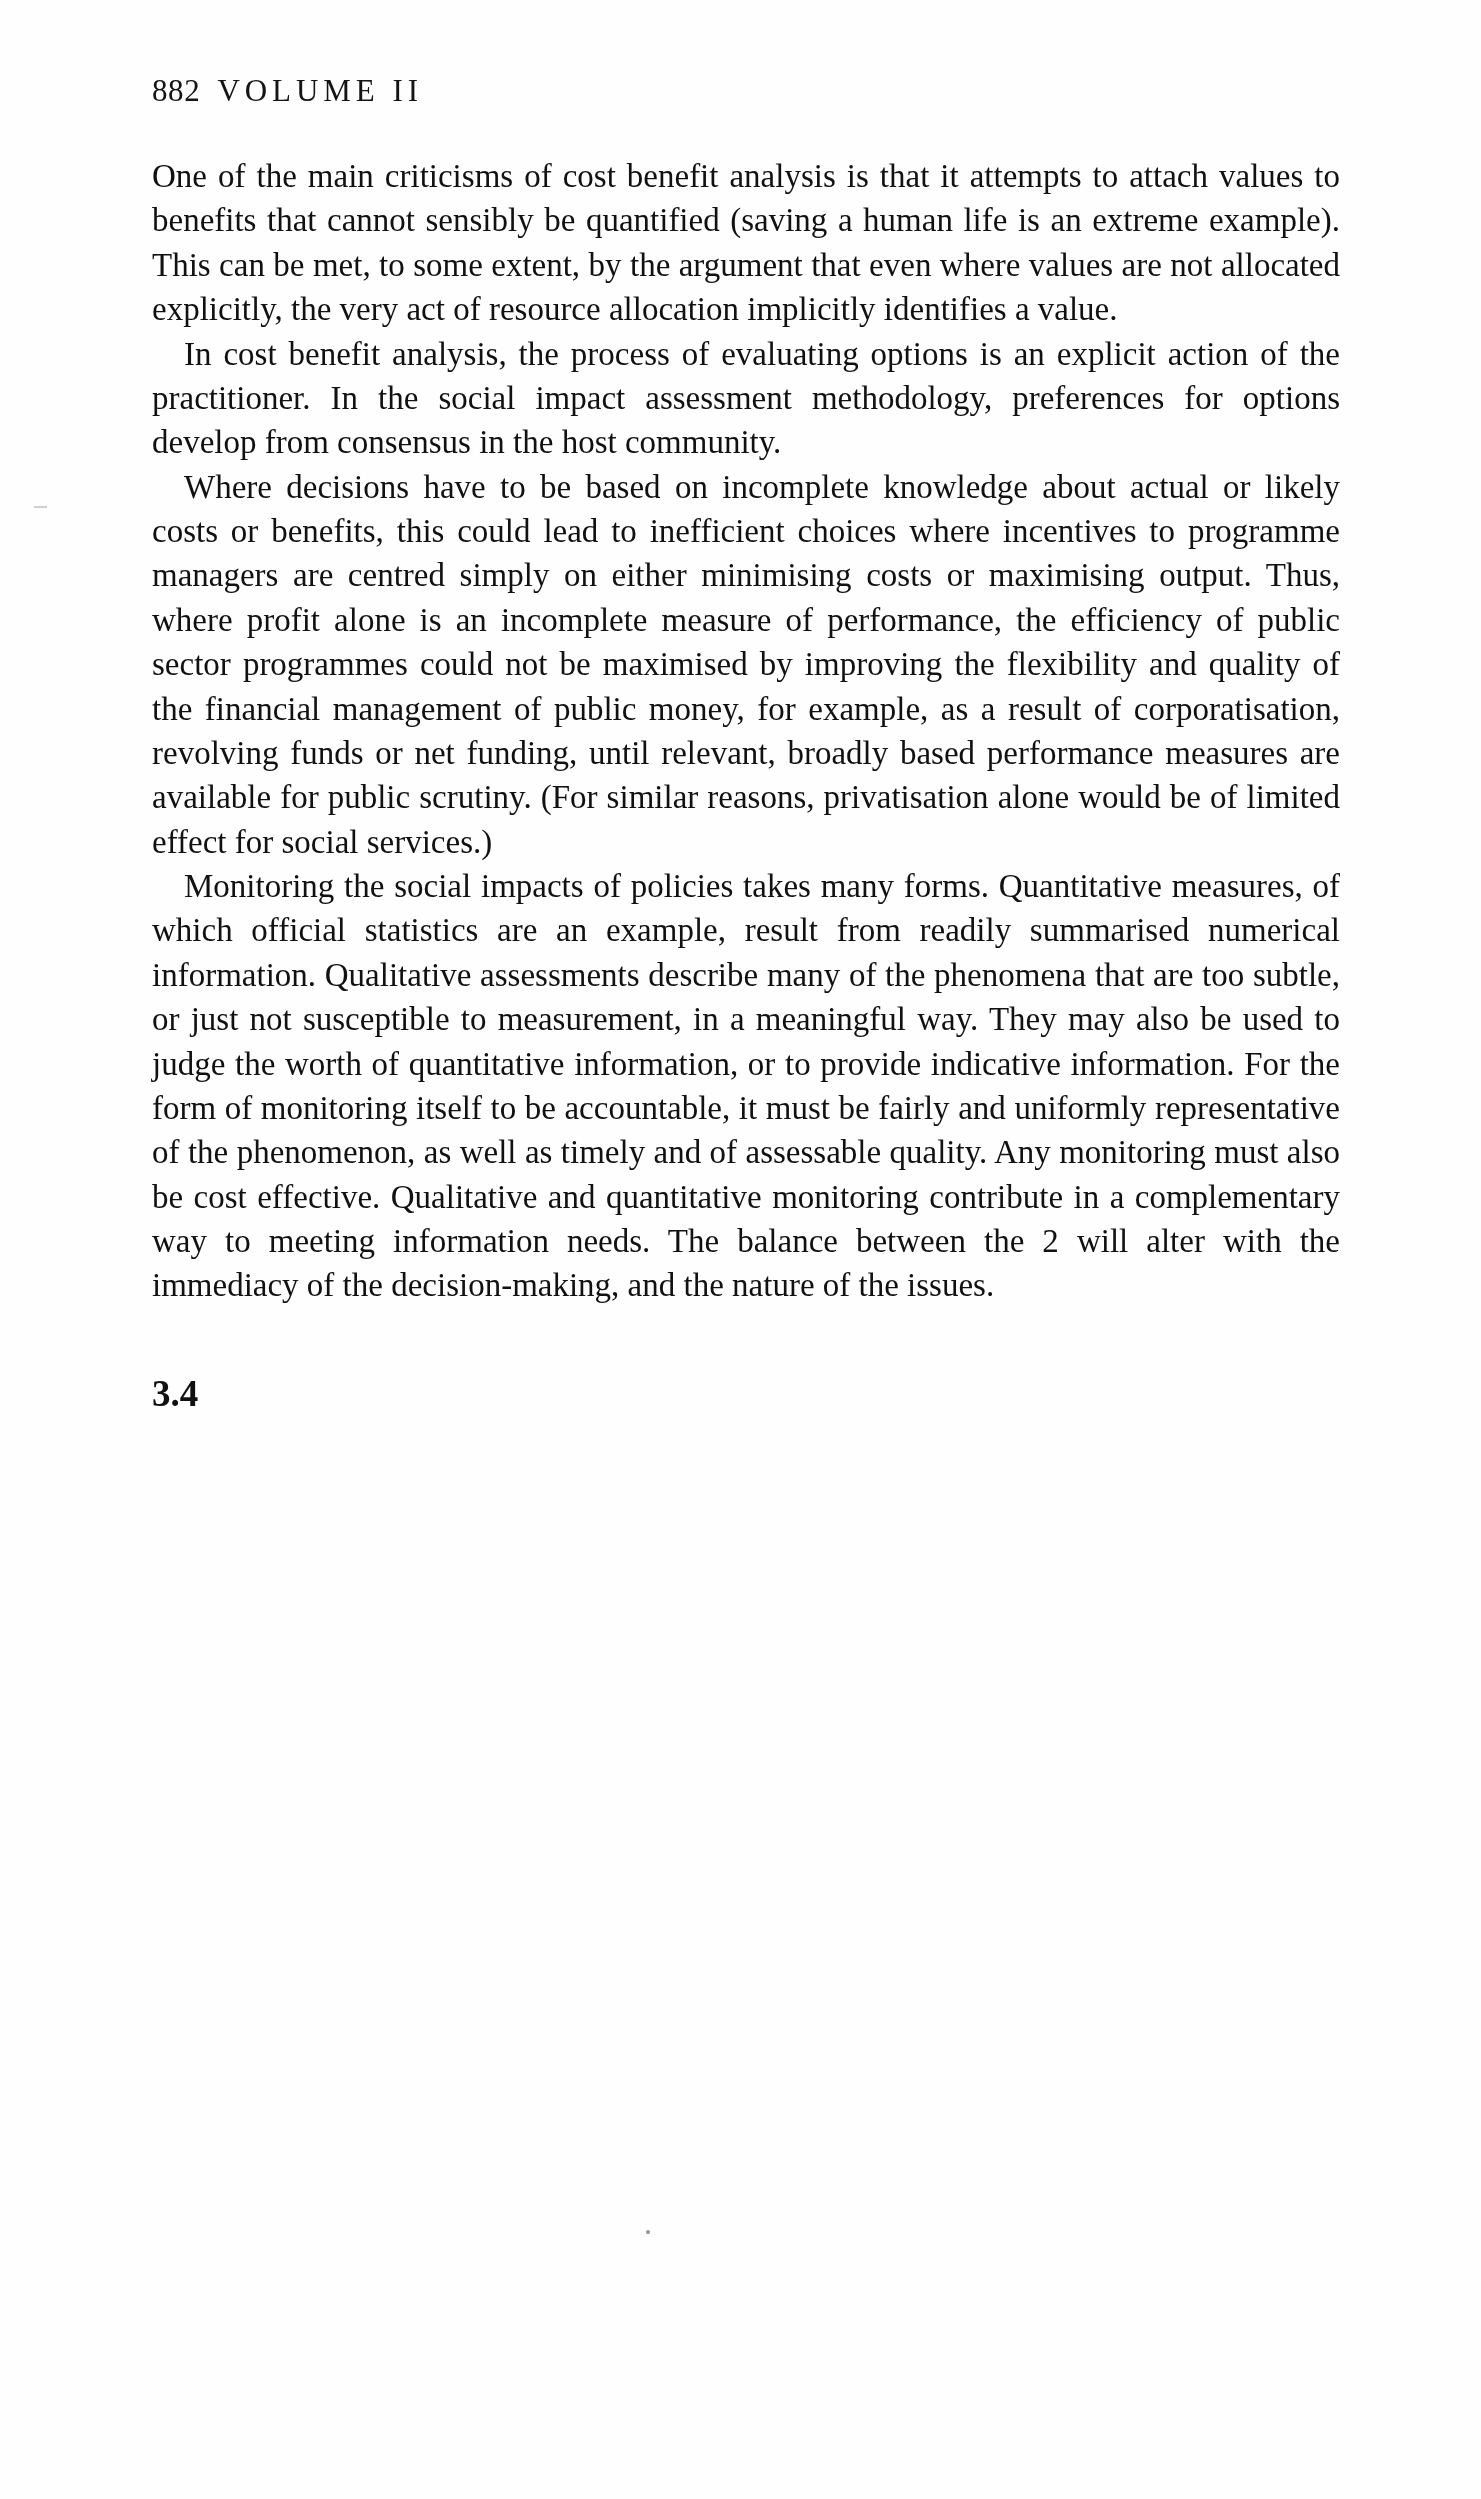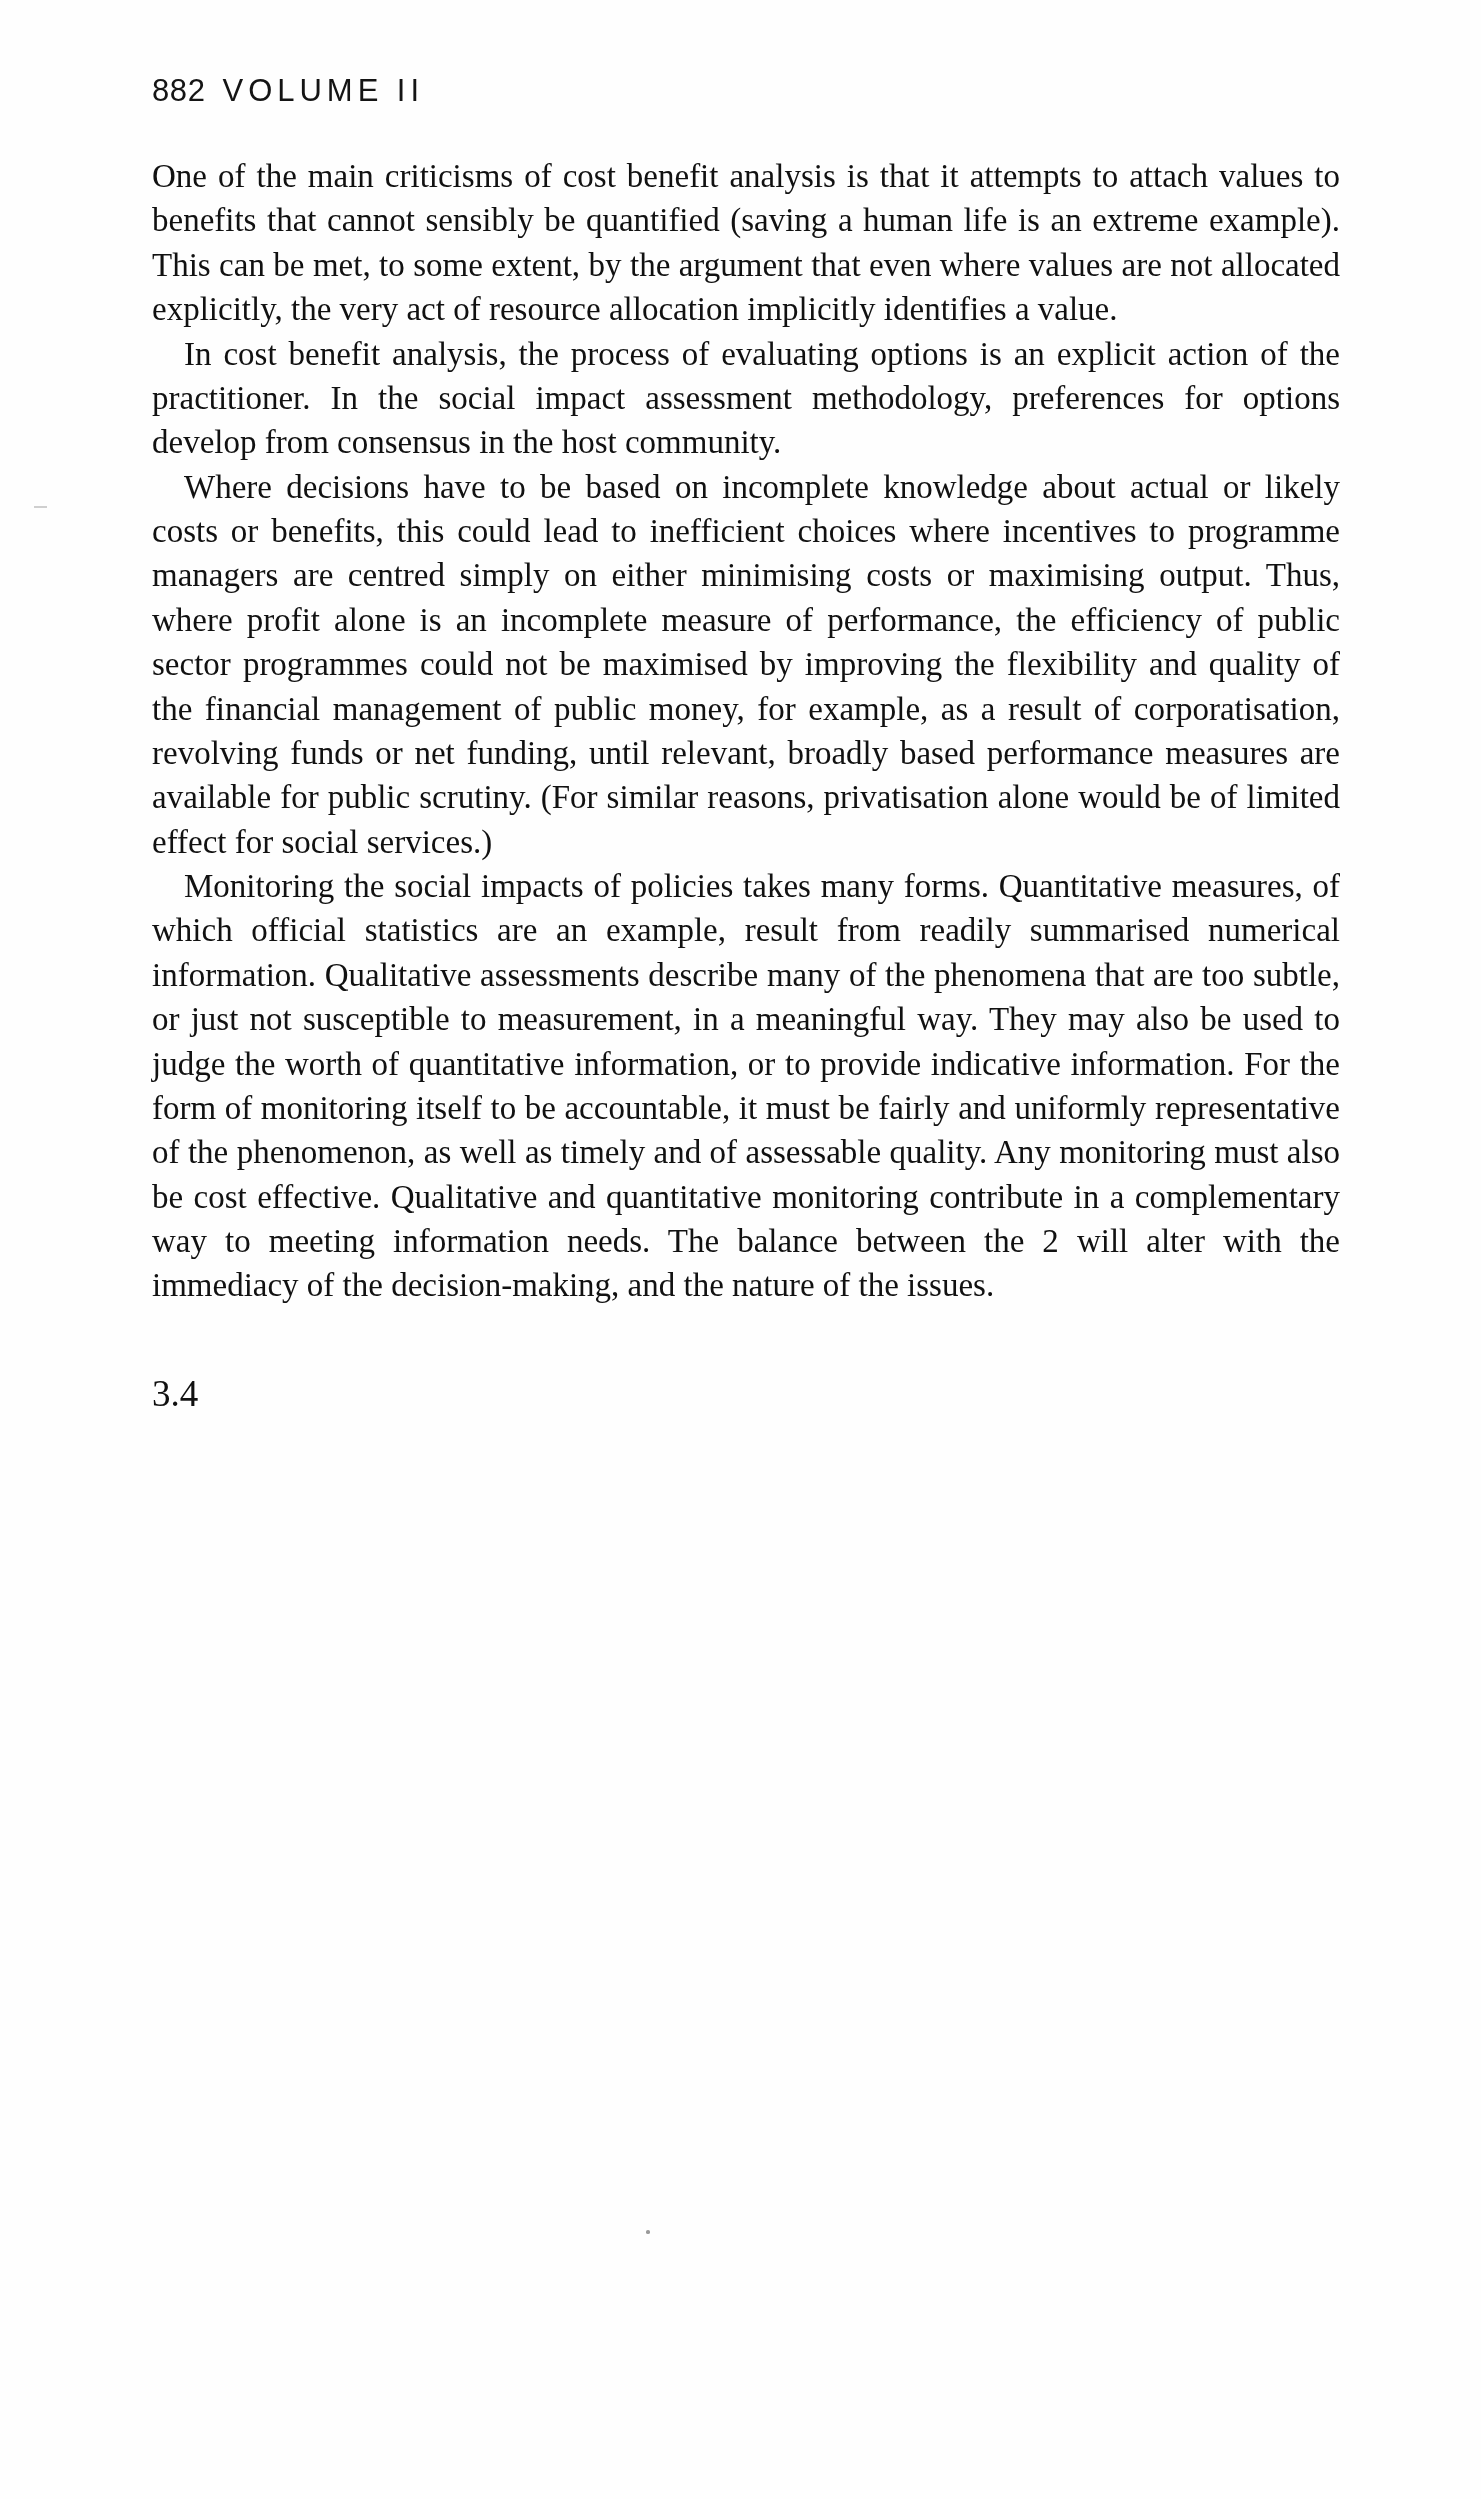--- a/index.html
+++ b/index.html
@@ -18,21 +18,21 @@
     width: 1481px;
     min-height: 2500px;
     box-sizing: border-box;
     padding: 73px 141px 56px 152px;
     background: #fefefe;
   }
   .running-head {
     font-size: 31px;
     letter-spacing: 0.16em;
     margin: 0 0 45px 0;
-    font-family: Liberation Sans, sans-serif;
+    font-family: Liberation Serif, serif;
     color: #141414;
     white-space: nowrap;
   }
   .running-head .folio {
     letter-spacing: 0.02em;
     margin-right: 17px;
   }
   .body-text p {
     margin: 0;
     font-size: 33px;
@@ -41,21 +41,21 @@
     text-justify: inter-word;
     color: #111111;
     hyphens: manual;
   }
   .body-text p + p {
     text-indent: 32px;
   }
   .section-heading {
     margin: 64px 0 37px 0;
     font-size: 37px;
-    font-weight: normal;
+    font-weight: bold;
     color: #101010;
     display: flex;
     align-items: baseline;
     gap: 32px;
   }
   .section-heading .num {
     font-style: normal;
   }
   .section-heading .title {
     font-style: italic;

